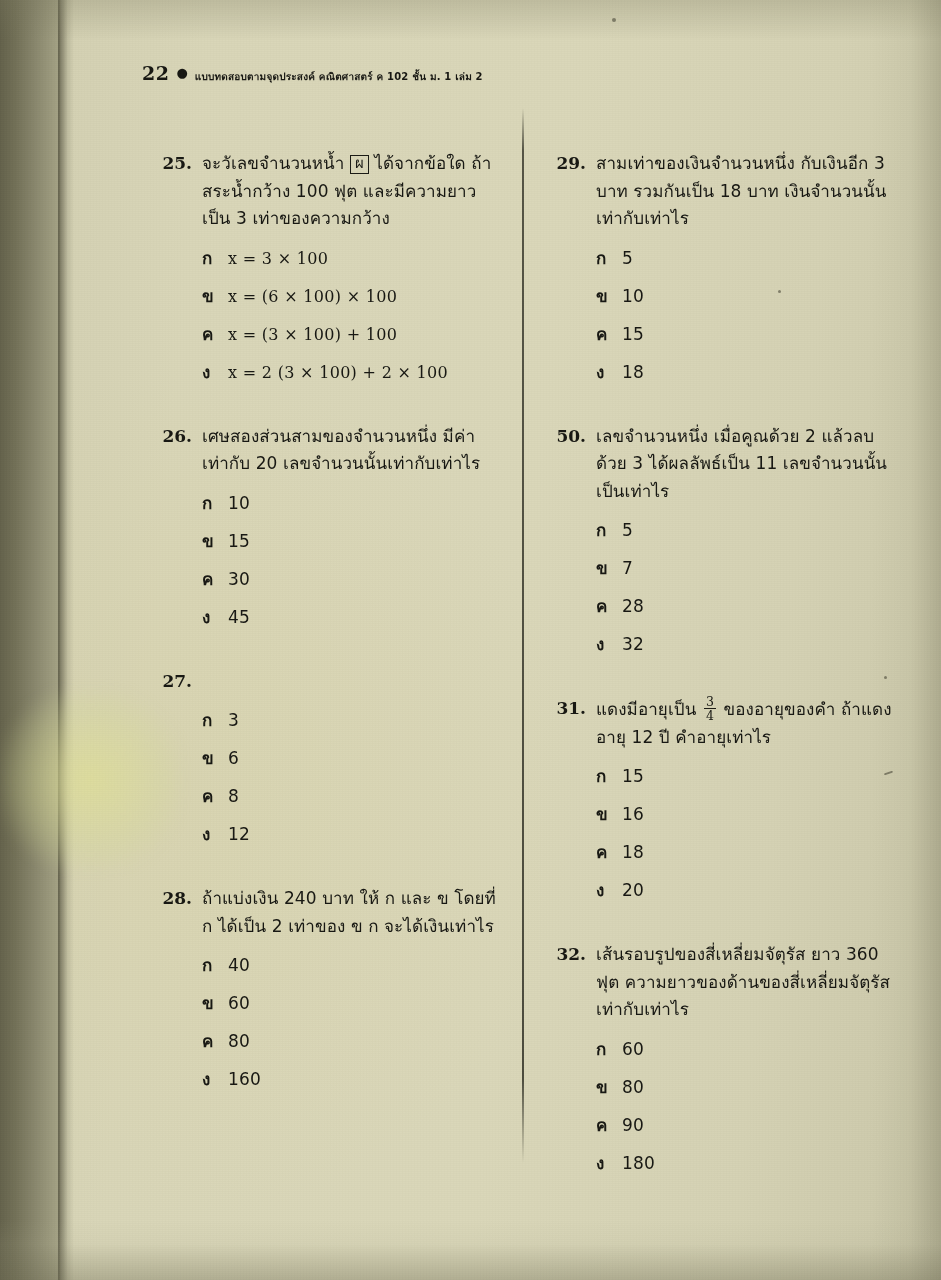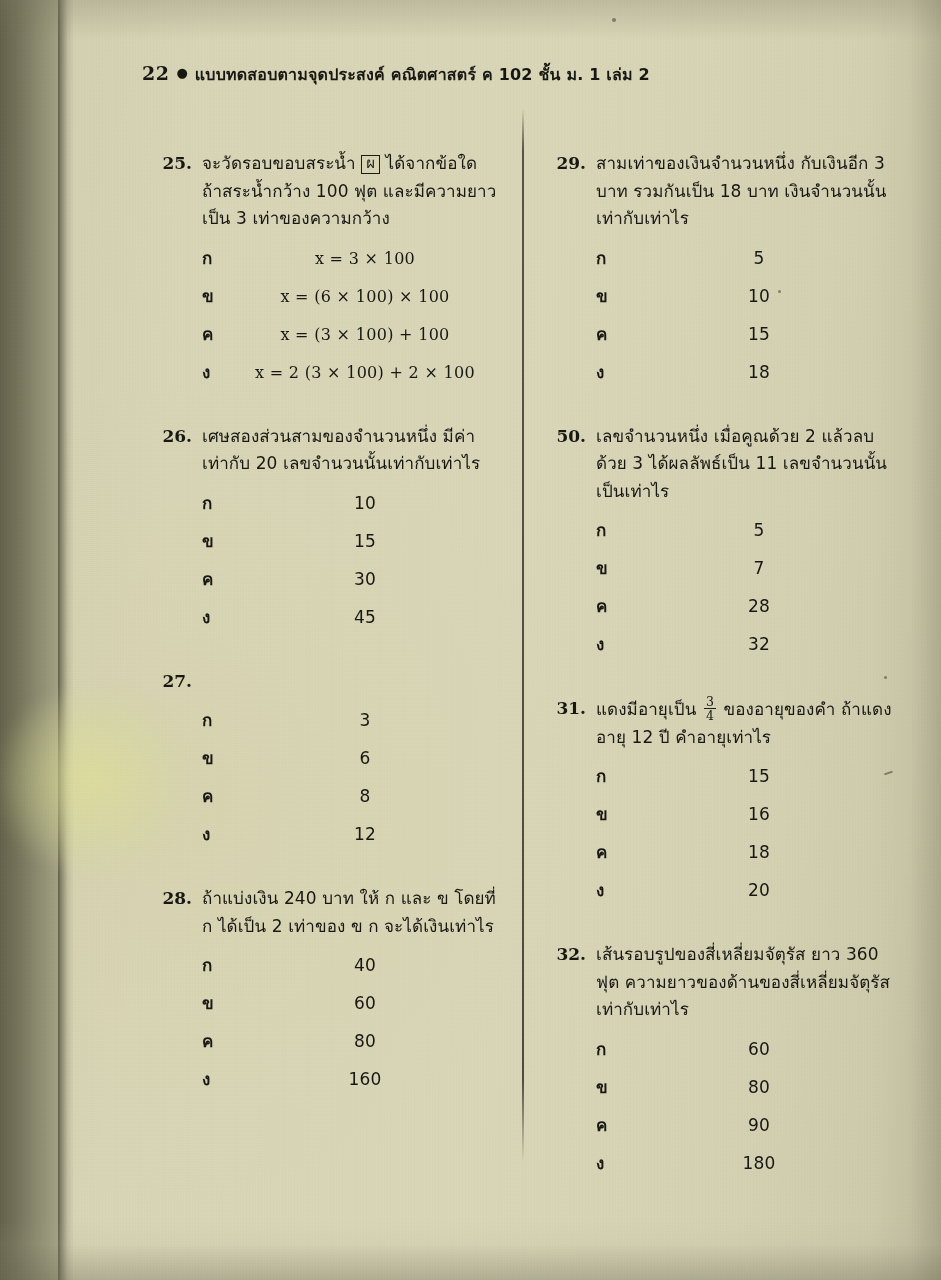--- a/index.html
+++ b/index.html
@@ -98,21 +98,21 @@
     font-size: 19px;
     letter-spacing: 0.5px;
   }
   #header .bullet {
     font-size: 13px;
     line-height: 1;
     position: relative;
     top: -3px;
   }
   #header .htext {
-    font-size: 16px;
+    font-size: 10px;
     font-weight: 600;
     letter-spacing: 0.2px;
   }
 
   
   #col-divider {
     position: absolute;
     left: 448px;
     top: 108px;
     width: 1.5px;
@@ -173,21 +173,20 @@
     font-size: 17px;
   }
   .choice .ch-label {
     flex: 0 0 auto;
     width: 26px;
     font-weight: 600;
   }
   .choice .ch-val {
     flex: 1 1 auto;
     letter-spacing: 0.2px;
-    text-align: center;
   }
   
   .choice.math .ch-val {
     font-family: "DejaVu Serif", serif;
     font-size: 16px;
     letter-spacing: 0.3px;
   }
 
   
   .frac {
@@ -229,21 +228,21 @@
     </div>
 
     <div id="col-divider"></div>
 
     <div class="column" id="col-left">
 
       <div class="question">
         <div class="q-head">
           <div class="q-num">25.</div>
           <div class="q-text">
-            <span>จะวัดรอบขอบสระน้ำ</span>
+            <span>จะวัเลขจำนวนหน้ำ</span>
             <span class="boxed">ผ</span>
             <span>ได้จากข้อใด ถ้าสระน้ำกว้าง 100 ฟุต    และมีความยาวเป็น 3 เท่าของความกว้าง</span>
           </div>
         </div>
         <div class="choices">
           <div class="choice math">
             <span class="ch-label">ก</span>
             <span class="ch-val">x  =  3 × 100</span>
           </div>
           <div class="choice math">

